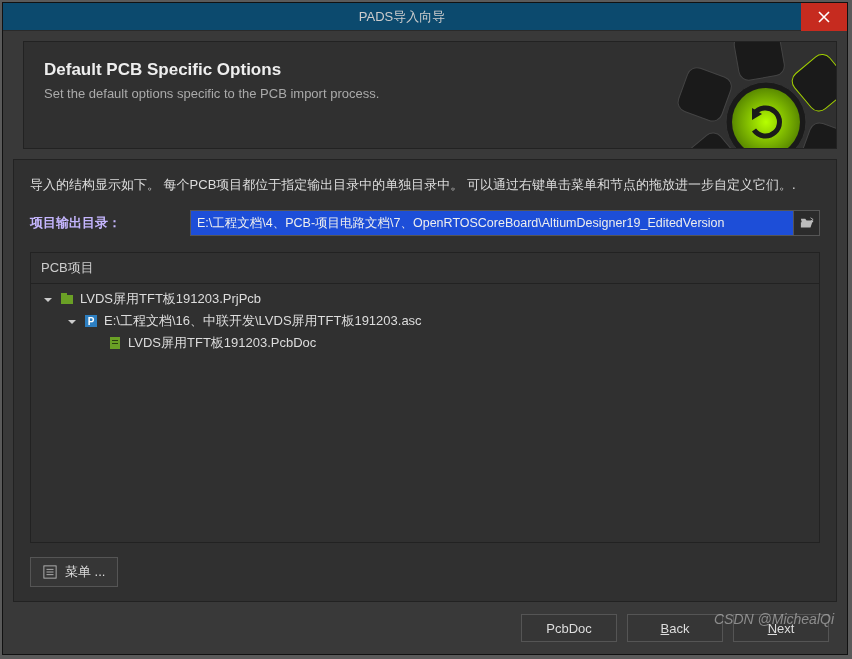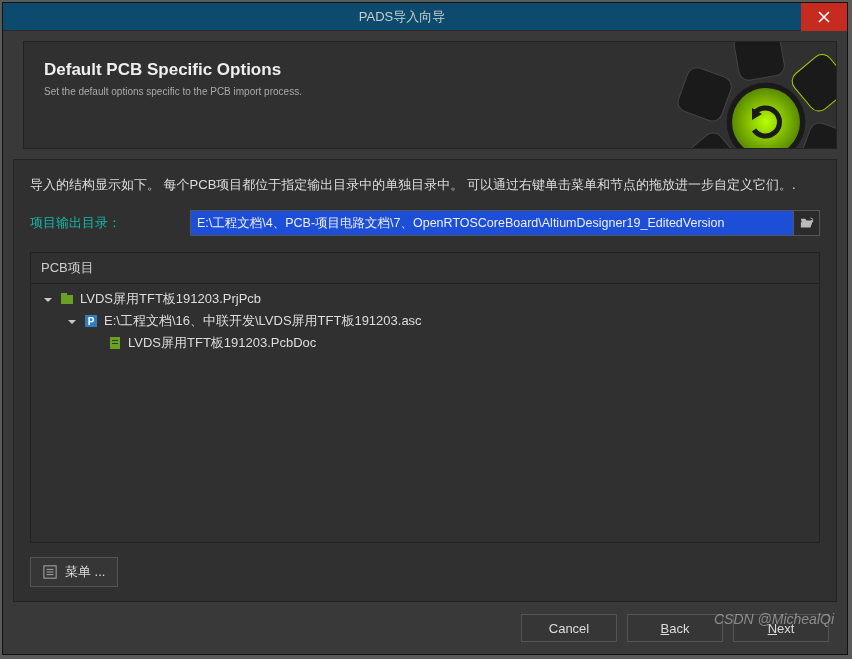--- a/index.html
+++ b/index.html
@@ -6,27 +6,27 @@
 body { background: #5a5a5a; width: 852px; height: 659px; overflow: hidden; position: relative; }
 
 .window { position: absolute; top: 2px; left: 2px; right: 4px; bottom: 4px; background: #393939; border: 1px solid #111; display: flex; flex-direction: column; }
 .titlebar { height: 28px; background: #0c4a6e; display: flex; align-items: center; position: relative; border-bottom: 1px solid #2a2a2a; }
 .titlebar-title { flex: 1; text-align: center; color: #ccc; font-size: 13px; }
 .close-btn { width: 46px; height: 28px; background: #c62b1f; color: #fff; display: flex; align-items: center; justify-content: center; font-size: 16px; cursor: pointer; }
 .close-btn svg { width: 12px; height: 12px; }
 
 .header-panel { margin: 10px 10px 0 20px; background: #303030; border: 1px solid #222; height: 108px; position: relative; overflow: hidden; padding: 18px 20px; }
 .header-title { color: #eee; font-size: 17px; font-weight: 600; }
-.header-sub { color: #aaa; font-size: 10px; margin-top: 6px; }
+.header-sub { color: #aaa; font-size: 13px; margin-top: 6px; }
 .header-art { position: absolute; right: -40px; top: -30px; width: 260px; height: 200px; }
 
 .body-panel { margin: 10px 10px 0 10px; background: #303030; border: 1px solid #222; flex: 1; padding: 14px 16px; display: flex; flex-direction: column; }
 .desc-text { color: #ddd; font-size: 13px; line-height: 1.7; }
 .row { display: flex; align-items: center; margin-top: 14px; }
-.row-label { color: #14b8a6; font-size: 13px; width: 160px; }
+.row-label { color: #c4b5fd; font-size: 13px; width: 160px; font-weight: bold; }
 .path-input { flex: 1; background: #1d4ed8; border: 1px solid #555; color: #eee; font-size: 12.5px; padding: 4px 6px; height: 26px; }
 .browse-btn { width: 26px; height: 26px; background: #2b2b2b; border: 1px solid #555; border-left: none; display: flex; align-items: center; justify-content: center; cursor: pointer; }
 .browse-btn svg { width: 14px; height: 14px; fill: #bbb; }
 
 .tree-wrap { margin-top: 16px; border: 1px solid #222; flex: 1; background: #303030; display: flex; flex-direction: column; }
 .tree-head { color: #ccc; font-size: 13px; padding: 6px 10px; border-bottom: 1px solid #222; }
 .tree-body { padding: 4px 6px; flex: 1; }
 .tree-row { display: flex; align-items: center; height: 22px; color: #ddd; font-size: 13px; cursor: pointer; }
 .tree-row .exp { width: 12px; height: 12px; margin-right: 4px; }
 .tree-row .exp svg { width: 10px; height: 10px; fill: #ccc; }
@@ -151,21 +151,21 @@
             <line x1="4" y1="8" x2="12" y2="8" stroke="#bbb"></line>
             <line x1="4" y1="11" x2="12" y2="11" stroke="#bbb"></line>
           </svg>
         <span>菜单 ...</span>
       </div>
     </div>
   </div>
 
   <div class="footer">
     <div class="footer-btn">
-        <span>Cancel</span>
+        <span>PcbDoc</span>
       </div>
     <div class="footer-btn">
         <span><span class="ul">B</span><span>ack</span></span>
       </div>
     <div class="footer-btn">
         <span><span class="ul">N</span><span>ext</span></span>
       </div>
   </div>
 
 </div>

